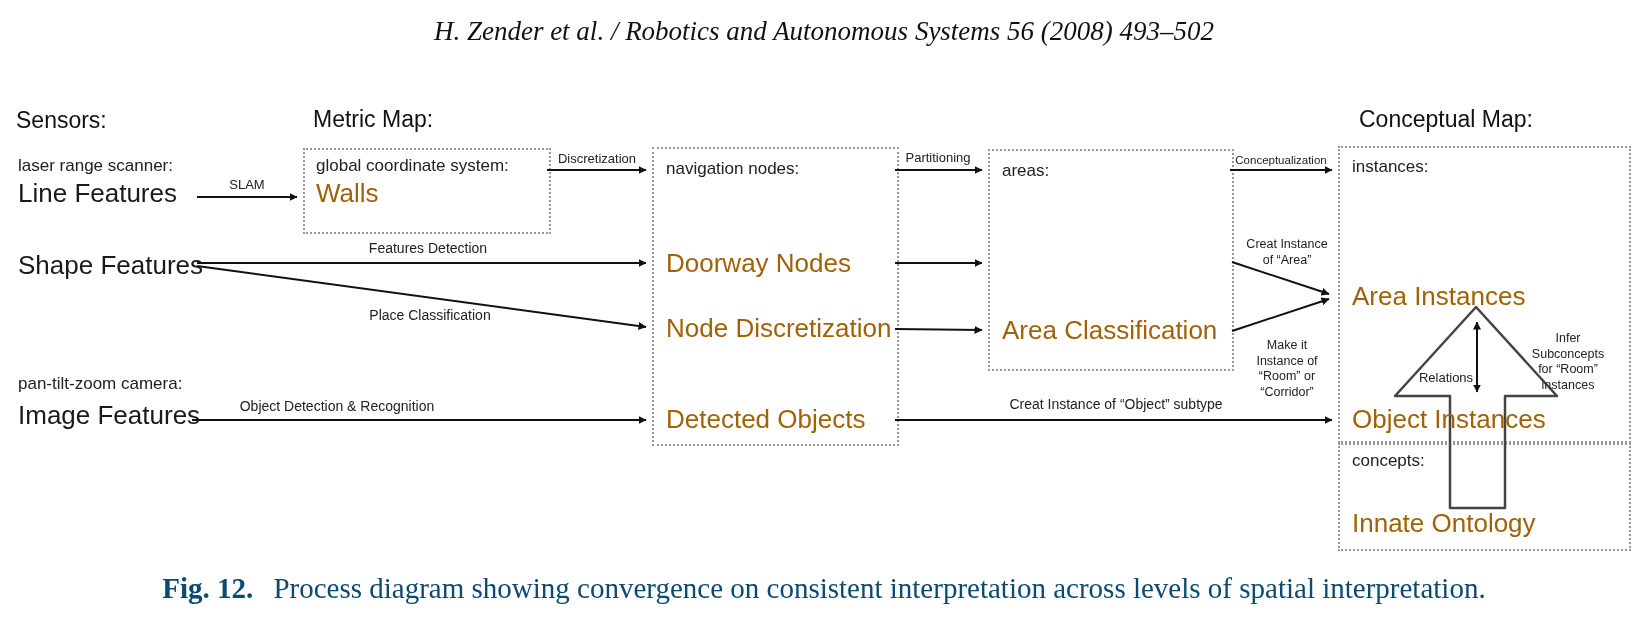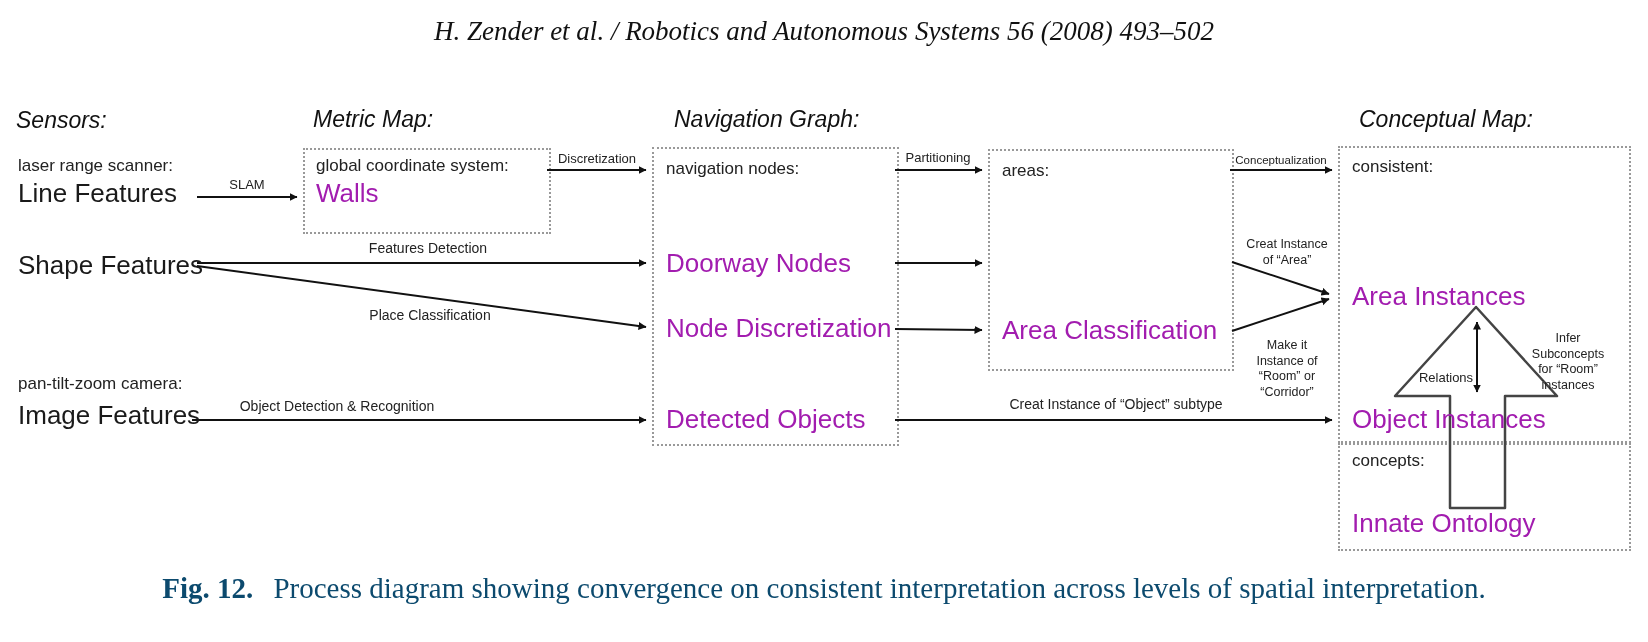--- a/index.html
+++ b/index.html
@@ -5,26 +5,26 @@
   html,body{margin:0;padding:0;background:#fff;}
   #page{position:relative;width:1648px;height:642px;background:#fff;
         font-family:"Liberation Sans",sans-serif;color:#1a1a1a;overflow:hidden;}
   .abs{position:absolute;}
   .center{transform:translateX(-50%);text-align:center;}
   .pre{white-space:pre-line;}
 
   #running-head{top:16px;left:824px;font-family:"Liberation Serif",serif;
     font-style:italic;font-size:27px;color:#111;white-space:nowrap;}
 
-  .col-heading{font-style:italic;font-size:23px;color:#111;white-space:nowrap;}
+  .col-heading{font-size:23px;color:#111;white-space:nowrap;}
 
   .dbox{border:2px dotted #999;background:transparent;}
 
   .box-sub{font-size:17px;color:#222;white-space:nowrap;}
-  .box-item{font-size:26px;line-height:30px;color:#a21caf;white-space:nowrap;}
+  .box-item{font-size:26px;line-height:30px;color:#a16207;white-space:nowrap;}
   .sensor-sub{font-size:17px;color:#222;white-space:nowrap;}
   .sensor-item{font-size:26px;color:#1a1a1a;white-space:nowrap;}
 
   .arrow-label{font-size:14px;color:#222;white-space:nowrap;}
   .arrow-label-md{font-size:13px;color:#222;white-space:nowrap;}
   .arrow-label-sm{font-size:12.5px;line-height:15.5px;color:#222;text-align:center;}
 
   #svg-layer{position:absolute;top:0;left:0;z-index:2;pointer-events:none;}
   .txt{z-index:3;}
 
@@ -34,21 +34,20 @@
 </style>
 </head>
 <body>
 
 <div id="page">
 
   <div id="running-head" class="abs center txt">H. Zender et al. / Robotics and Autonomous Systems 56 (2008) 493–502</div>
 
   <div class="abs col-heading txt" style="left:16px;top:107px">Sensors:</div>
   <div class="abs col-heading txt" style="left:313px;top:106px">Metric Map:</div>
-  <div class="abs col-heading txt" style="left:674px;top:106px">Navigation Graph:</div>
   <div class="abs col-heading txt" style="left:1359px;top:106px">Conceptual Map:</div>
 
   <div class="abs dbox" style="left:303px;top:148px;width:244px;height:82px"></div>
   <div class="abs dbox" style="left:652px;top:147px;width:243px;height:295px"></div>
   <div class="abs dbox" style="left:988px;top:149px;width:242px;height:218px"></div>
   <div class="abs dbox" style="left:1338px;top:146px;width:289px;height:293px"></div>
   <div class="abs dbox" style="left:1338px;top:443px;width:289px;height:104px"></div>
 
   <div class="abs sensor-sub txt" style="left:18px;top:156px">laser range scanner:</div>
   <div class="abs sensor-item txt" style="left:18px;top:178px">Line Features</div>
@@ -60,21 +59,21 @@
   <div class="abs box-item txt" style="left:316px;top:178px">Walls</div>
 
   <div class="abs box-sub txt" style="left:666px;top:159px">navigation nodes:</div>
   <div class="abs box-item txt" style="left:666px;top:248px">Doorway Nodes</div>
   <div class="abs box-item txt" style="left:666px;top:313px">Node Discretization</div>
   <div class="abs box-item txt" style="left:666px;top:404px">Detected Objects</div>
 
   <div class="abs box-sub txt" style="left:1002px;top:161px">areas:</div>
   <div class="abs box-item txt" style="left:1002px;top:315px">Area Classification</div>
 
-  <div class="abs box-sub txt" style="left:1352px;top:157px">consistent:</div>
+  <div class="abs box-sub txt" style="left:1352px;top:157px">instances:</div>
   <div class="abs box-item txt" style="left:1352px;top:404px">Object Instances</div>
   <div class="abs box-item txt" style="left:1352px;top:281px">Area Instances</div>
   <div class="abs box-sub txt" style="left:1352px;top:451px">concepts:</div>
   <div class="abs box-item txt" style="left:1352px;top:508px">Innate Ontology</div>
 
   <div class="abs arrow-label-md center txt" style="left:247px;top:177px">SLAM</div>
   <div class="abs arrow-label-md center txt" style="left:597px;top:151px">Discretization</div>
   <div class="abs arrow-label center txt" style="left:428px;top:240px">Features Detection</div>
   <div class="abs arrow-label center txt" style="left:430px;top:307px">Place Classification</div>
   <div class="abs arrow-label center txt" style="left:337px;top:398px">Object Detection &amp; Recognition</div>

